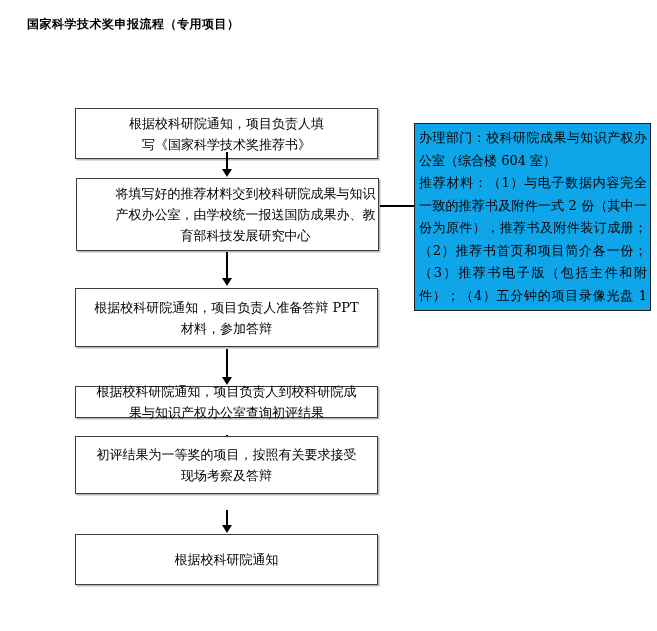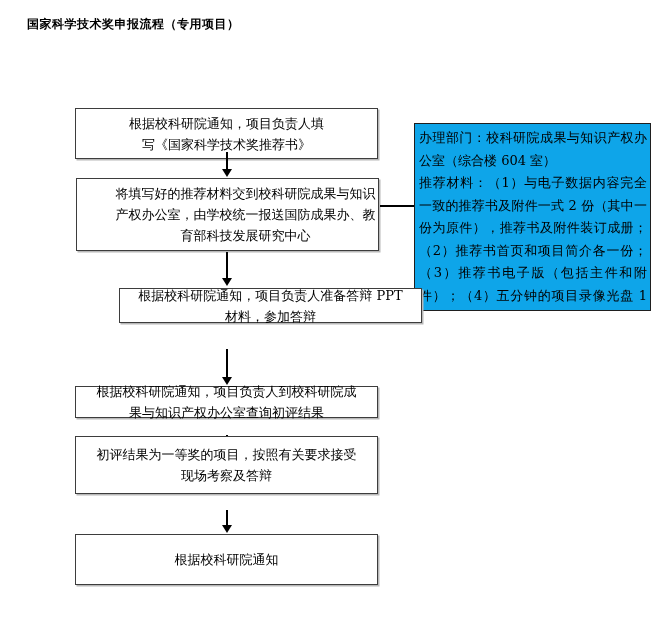--- a/index.html
+++ b/index.html
@@ -41,21 +41,21 @@
     justify-content: center;
     text-align: center;
     font-size: 13px;
     line-height: 21px;
   }
   .flow-box .box-text {
     white-space: pre-line;
   }
   .b1 { top: 108px; height: 51px; }
   .b2 { top: 178px; height: 73px; left: 76px; padding-left: 36px; }
-  .b3 { top: 288px; height: 35px; margin-left: 44px; }
+  .b3 { top: 288px; height: 59px; }
   .b4 { top: 386px; height: 32px; }
   .b5 { top: 436px; height: 58px; }
   .b6 { top: 534px; height: 51px; }
   .arrow {
     position: absolute;
     left: 222px;
     width: 10px;
     display: flex;
     flex-direction: column;
     align-items: center;

